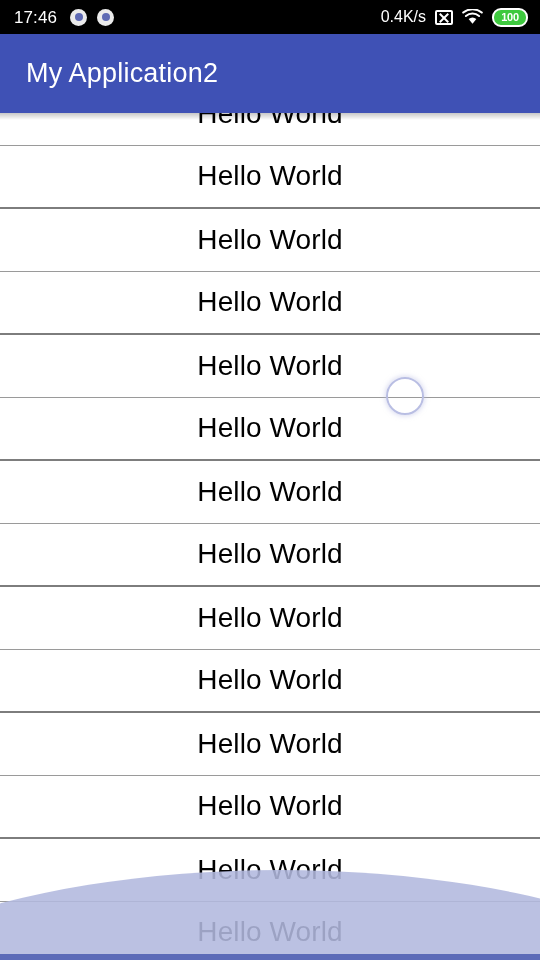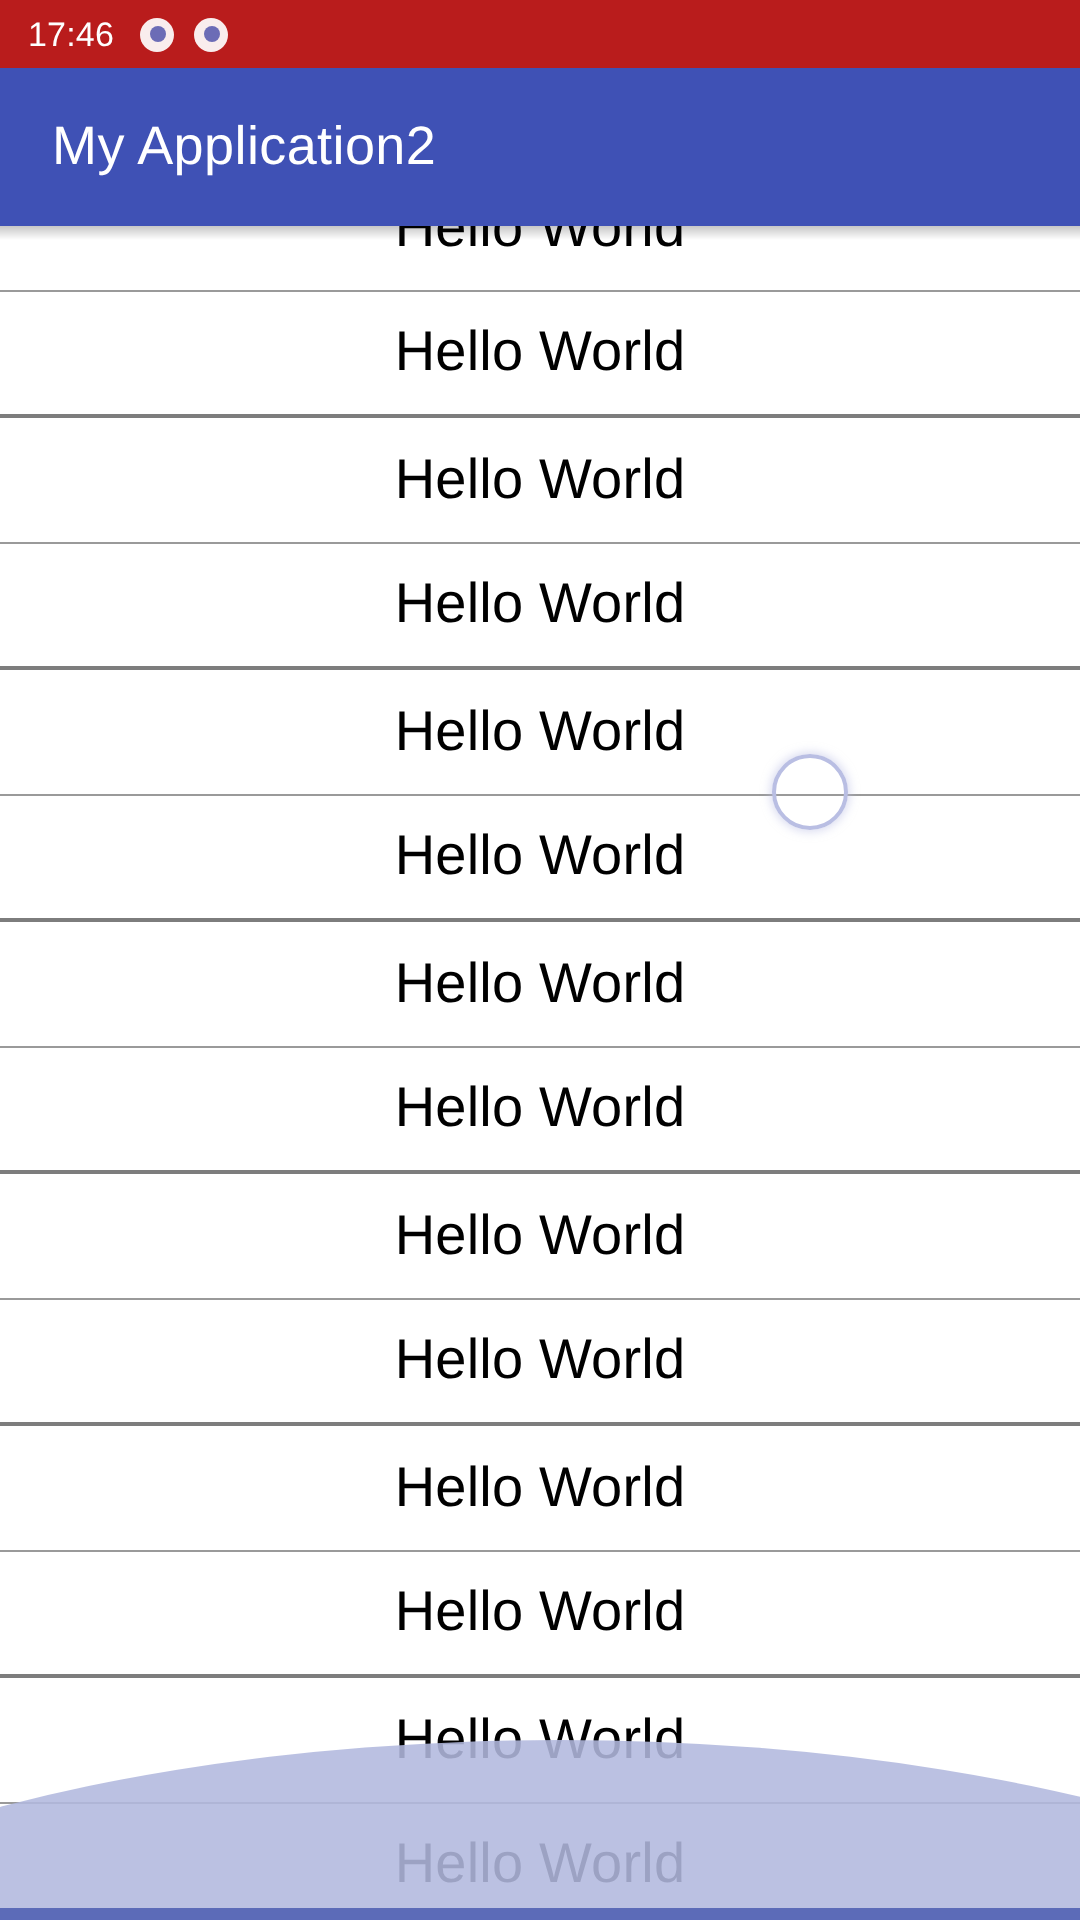--- a/index.html
+++ b/index.html
@@ -15,21 +15,21 @@
     position:relative;
     width:540px; height:960px;
     overflow:hidden;
     background:#ffffff;
   }
 
   
   #status-bar {
     position:absolute; top:0; left:0;
     width:540px; height:34px;
-    background:#b91c1c;
+    background:#000000;
     display:flex; align-items:center;
     padding:0 12px 0 14px;
     z-index:40;
   }
   .sb-clock {
     color:#ffffff;
     font-size:17px;
     letter-spacing:0.1px;
     line-height:1;
   }
@@ -192,20 +192,34 @@
 <div id="device">
 
   <div id="status-bar">
     <span class="sb-clock">17:46</span>
 
     <span class="sb-left-icons">
       <span class="notif-dot"></span>
       <span class="notif-dot"></span>
     </span>
 
+    <span class="sb-right">
+      <span class="sb-netspeed">0.4K/s</span>
+      <span class="sb-nosim"></span>
+      <span class="sb-wifi">
+        <svg width="21" height="16" viewBox="0 0 21 16" aria-hidden="true">
+          <path d="M10.5 14.8 L6.6 10.0 A6.2 6.2 0 0 1 14.4 10.0 Z" fill="#ffffff"></path>
+          <path d="M3.9 7.0 A10.3 10.3 0 0 1 17.1 7.0" stroke="#ffffff" stroke-width="2" fill="none" stroke-linecap="round"></path>
+          <path d="M1.2 3.6 A14.6 14.6 0 0 1 19.8 3.6" stroke="#ffffff" stroke-width="2" fill="none" stroke-linecap="round"></path>
+        </svg>
+      </span>
+      <span class="sb-battery">
+        <span>100</span>
+      </span>
+    </span>
   </div>
 
   <div id="app-bar">
     <span id="app-bar-title">My Application2</span>
   </div>
   <div id="app-bar-shadow"></div>
 
   <div id="list-viewport">
     <div id="list-inner">
         <div class="list-row">

